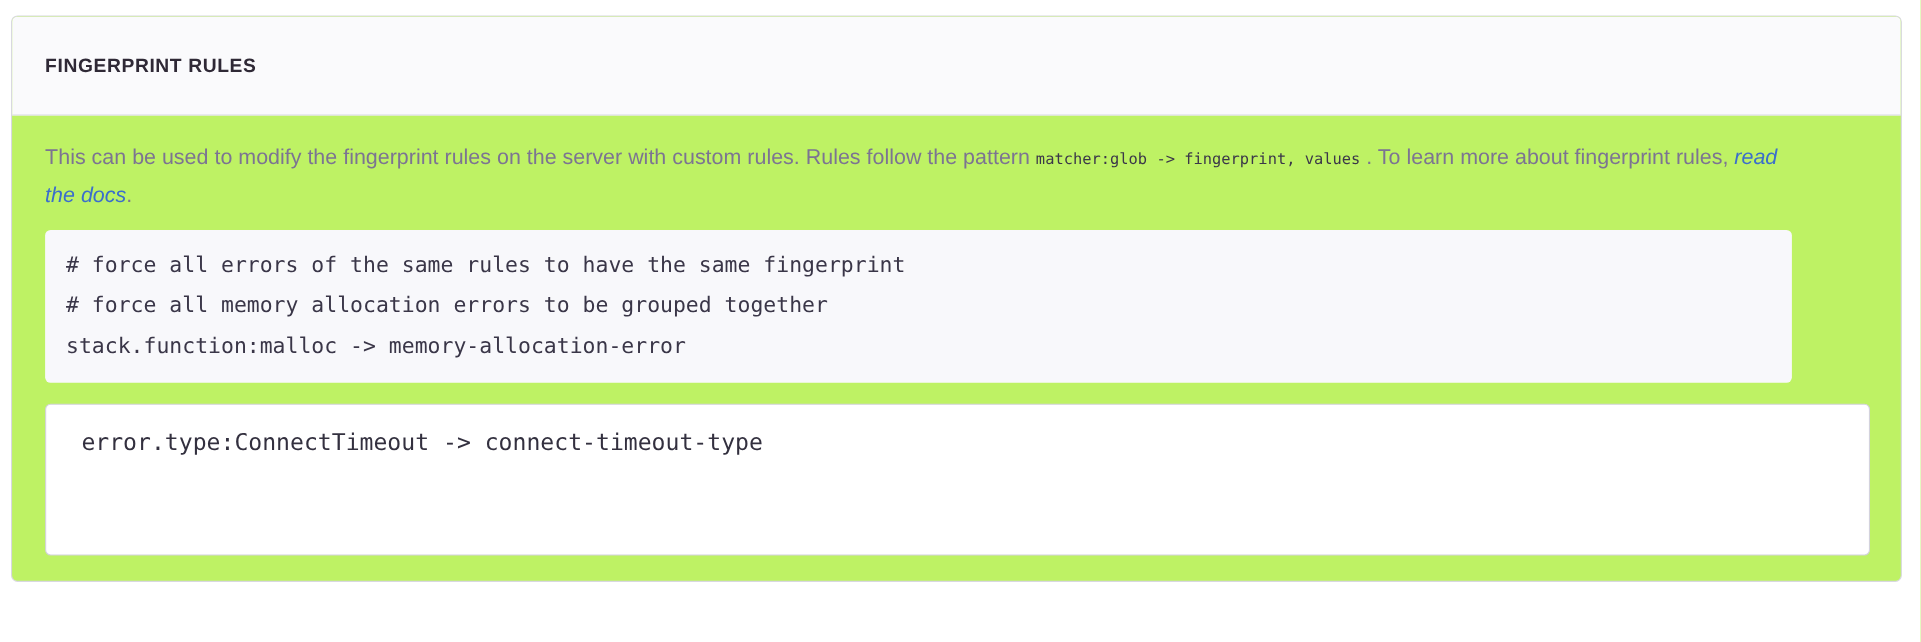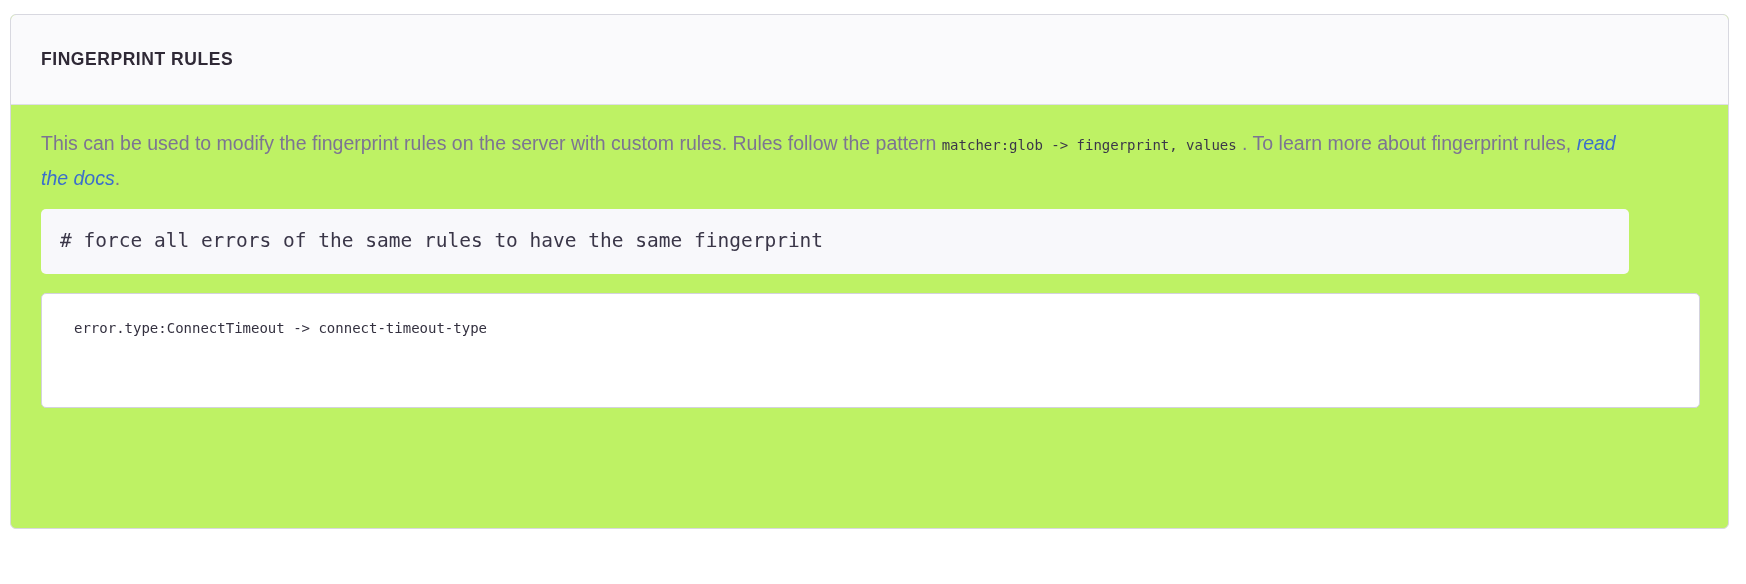--- a/index.html
+++ b/index.html
@@ -83,27 +83,27 @@
     font-size: 19.5px;
     line-height: 37px;
     color: #3A3648;
     white-space: pre;
   }
 
   
   .rules-input {
     display: block;
     width: 1659px;
-    height: 115px;
+    height: 138px;
     background: #FFFFFF;
     border: 1px solid #D3D2DD;
     border-radius: 5px;
     padding: 18px 22px 18px 32px;
     font-family: "DejaVu Sans Mono", "Liberation Mono", monospace;
-    font-size: 14px;
+    font-size: 21px;
     line-height: 32px;
     color: #33303F;
     resize: none;
     outline: none;
     overflow: hidden;
     white-space: pre;
   }
   .rules-input::placeholder { color: #9C97AE; }
 </style>
 </head>
@@ -114,18 +114,20 @@
   <div class="panel-header">
     <div class="panel-title">FINGERPRINT RULES</div>
   </div>
 
   <div class="panel-body">
 
     <p class="description"><span>This can be used to modify the fingerprint rules on the server with custom rules. Rules follow the pattern </span><span class="code-inline">matcher:glob -&gt; fingerprint, values</span><span> . To learn more about fingerprint rules, </span><a href="#" class="doclink">read the docs</a><span>.</span></p>
 
     <div class="code-block">
       <div class="line"># force all errors of the same rules to have the same fingerprint</div>
+      <div class="line"># force all memory allocation errors to be grouped together</div>
+      <div class="line">stack.function:malloc -&gt; memory-allocation-error</div>
     </div>
 
     <textarea class="rules-input" spellcheck="false" placeholder="error.type:DatabaseUnavailable -&gt; system-down" style="">error.type:ConnectTimeout -&gt; connect-timeout-type</textarea>
 
   </div>
 </div>
 
 </body></html>

